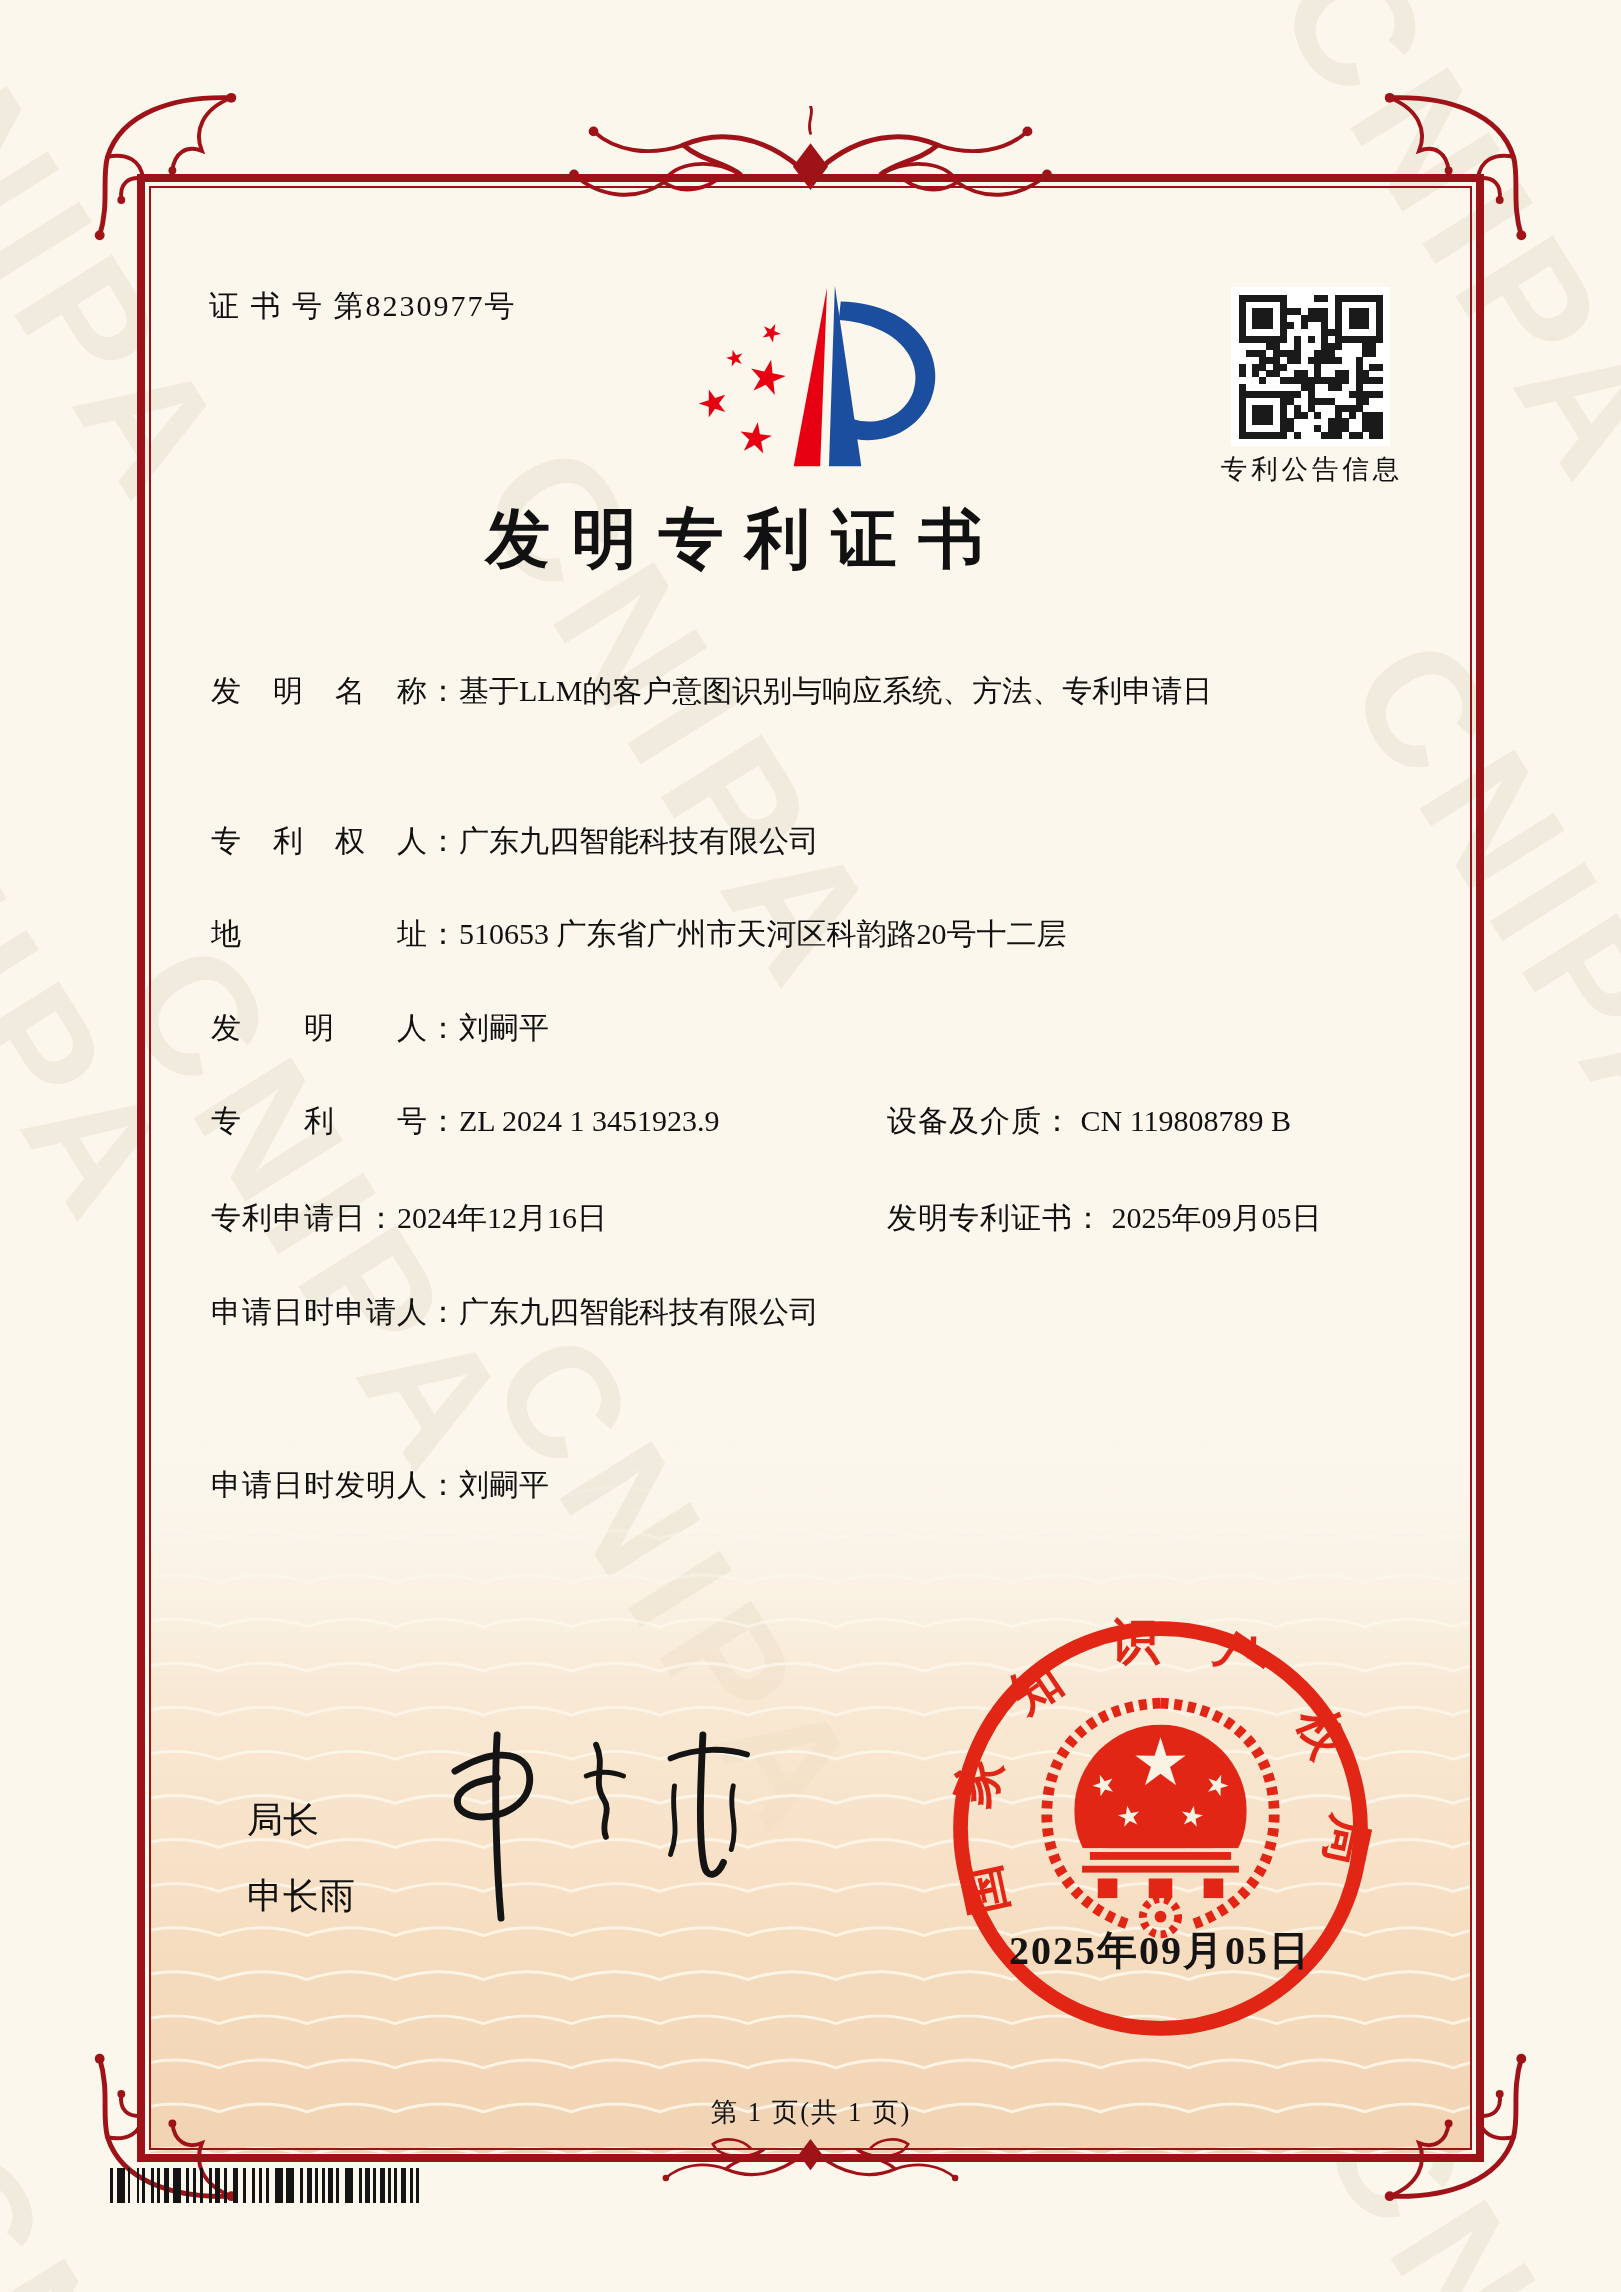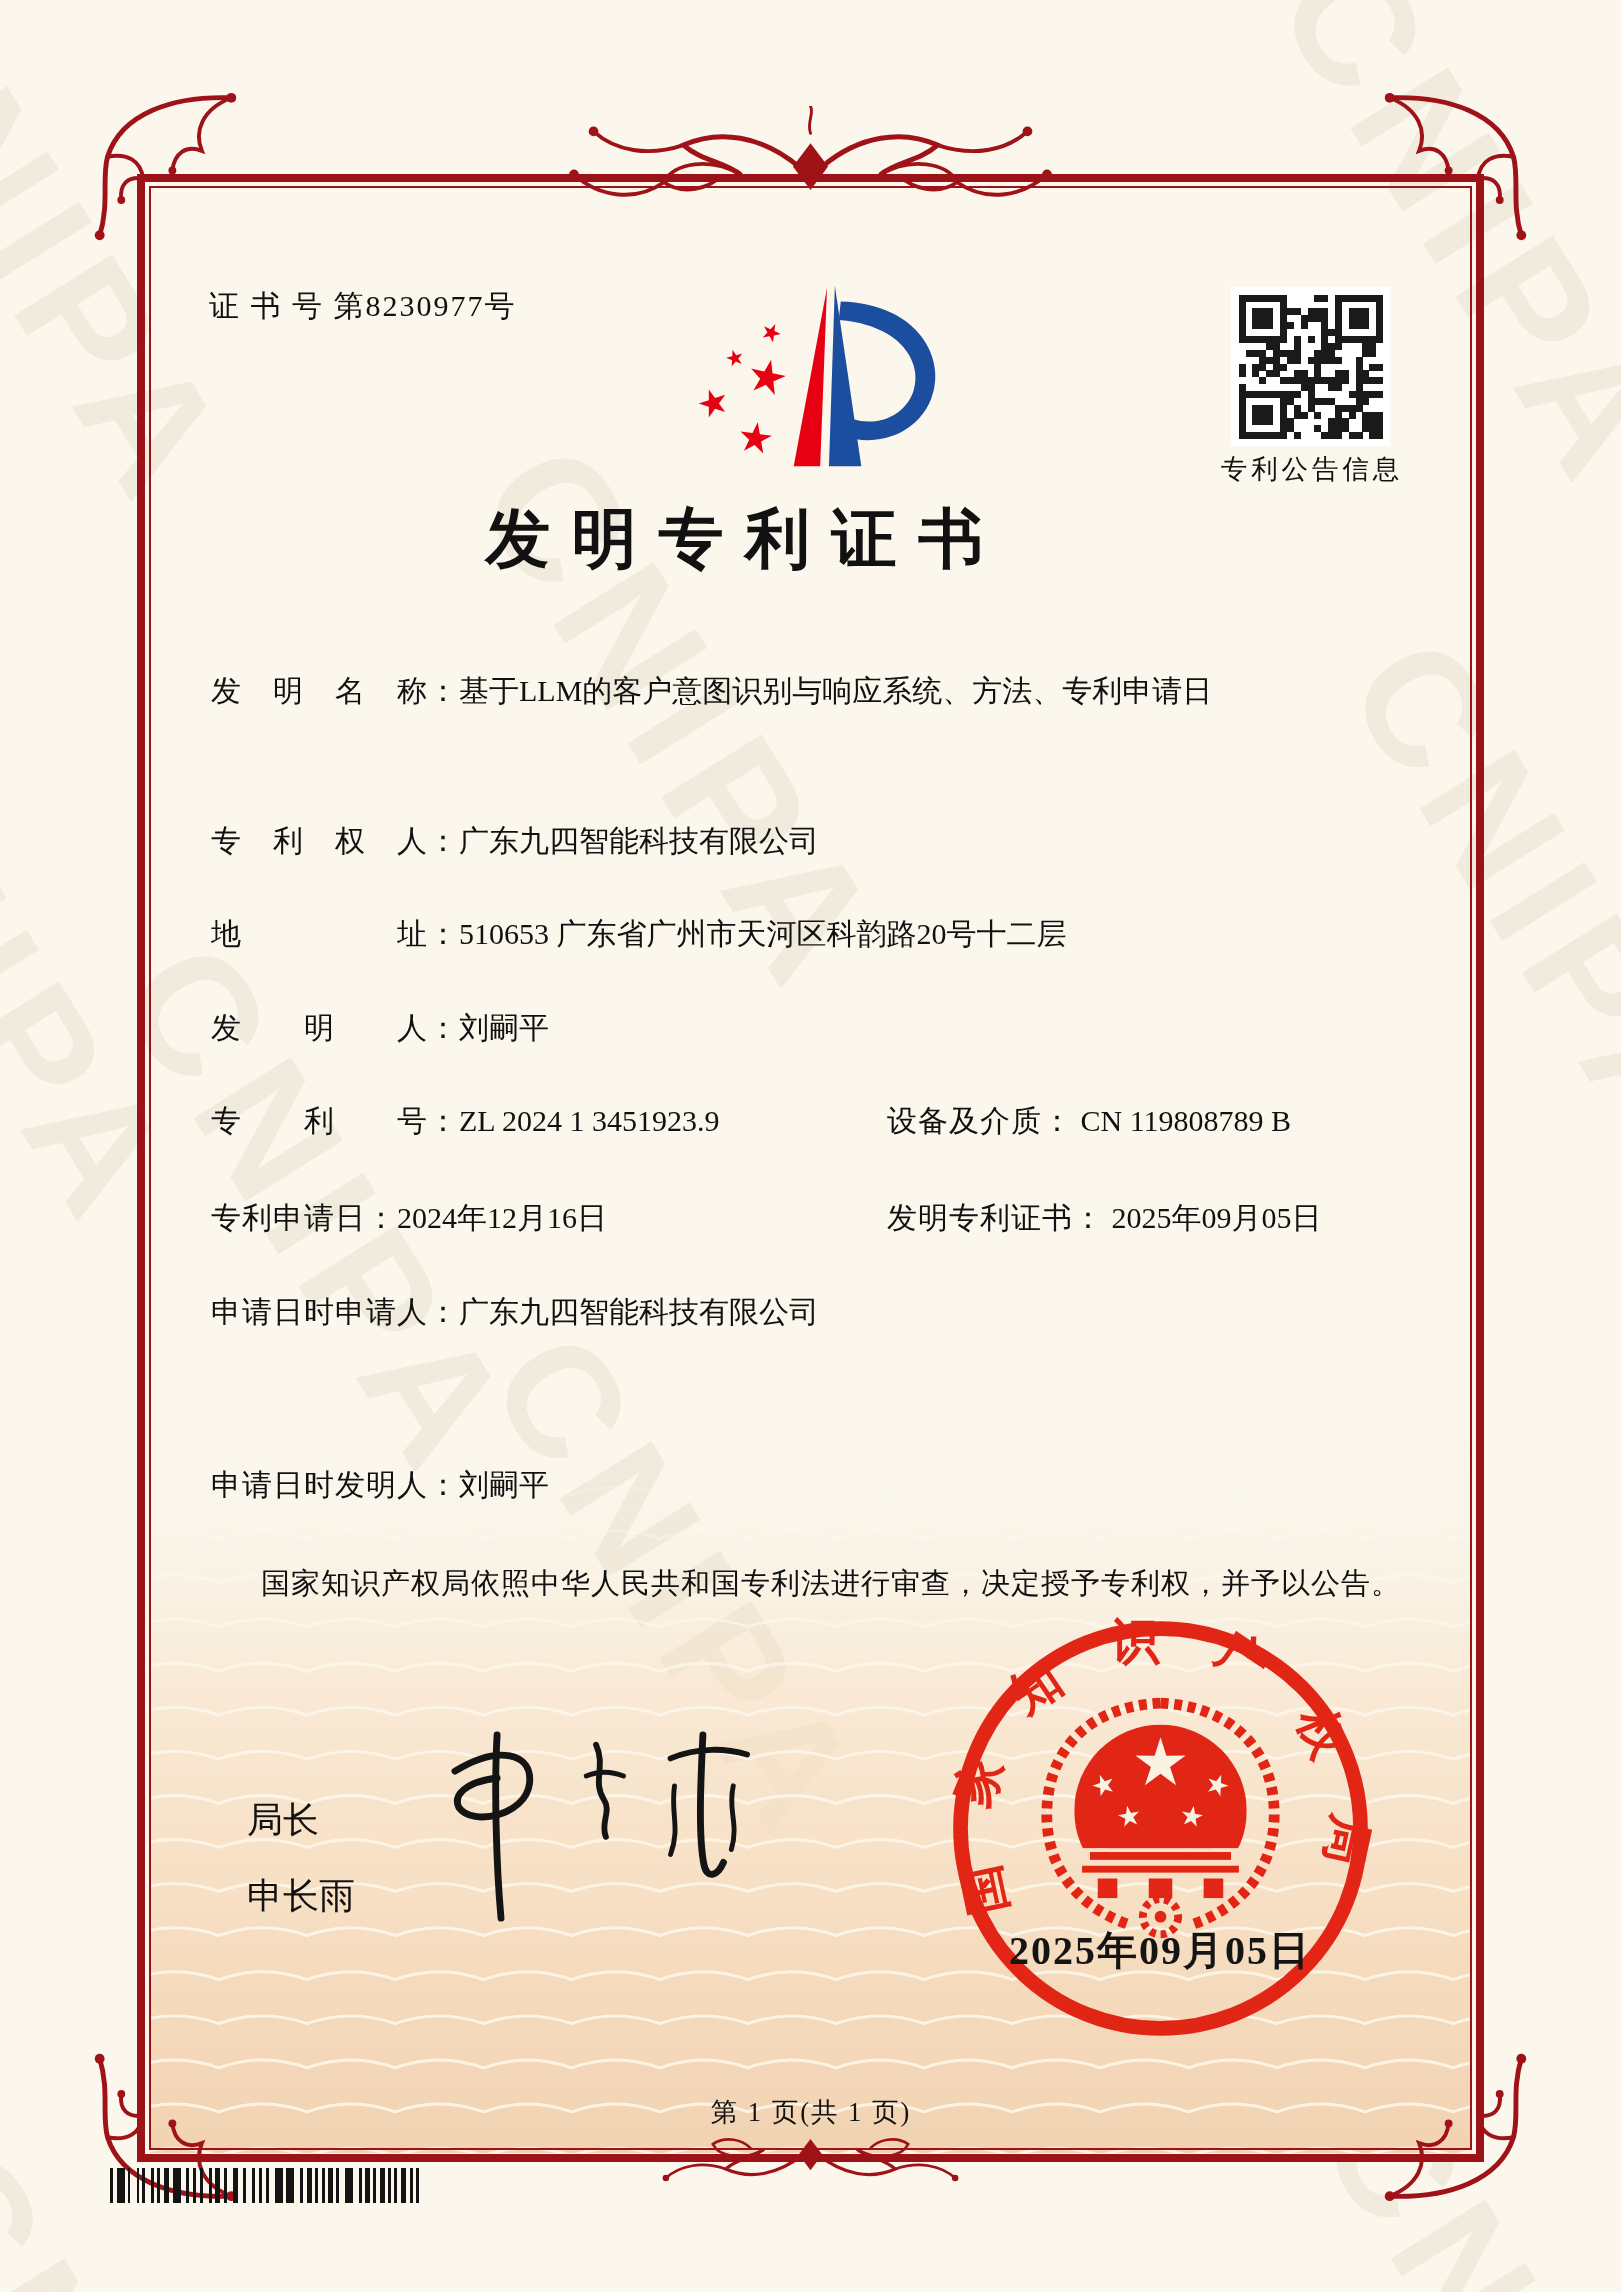--- a/index.html
+++ b/index.html
@@ -471,21 +471,20 @@
   <span class="lb">发明专利证书：</span> <span>2025年09月05日</span>
 </div>
 <div class="txt row" style="left:211px;top:1292px;">
   <span class="lb">申请日时申请人：</span><span>广东九四智能科技有限公司</span>
 </div>
 <div class="txt row" style="left:211px;top:1465px;text-align:center;">
   <span class="lb">申请日时发明人：</span><span>刘嗣平</span>
 </div>
 
 <div class="statement">
-  <div class="l1">国家知识产权局依照中华人民共和国专利法进行审查，决定授予专利权，并予以公告。</div>
 </div>
 
 <div class="txt hei director-title">局长</div>
 <div class="txt hei director-name">申长雨</div>
 
 <svg class="sig" width="392" height="221" viewBox="0 0 400 225">
   <g fill="none" stroke="#141414" stroke-width="7" stroke-linecap="round">
     <path d="M95,18 C92,70 94,150 99,205"></path>
     <path d="M52,55 C96,28 132,36 128,68 C124,100 70,112 56,92 C50,80 62,66 95,62"></path>
     <path d="M196,28 C206,50 192,66 204,84 C212,96 200,108 206,122" stroke-width="6"></path>

